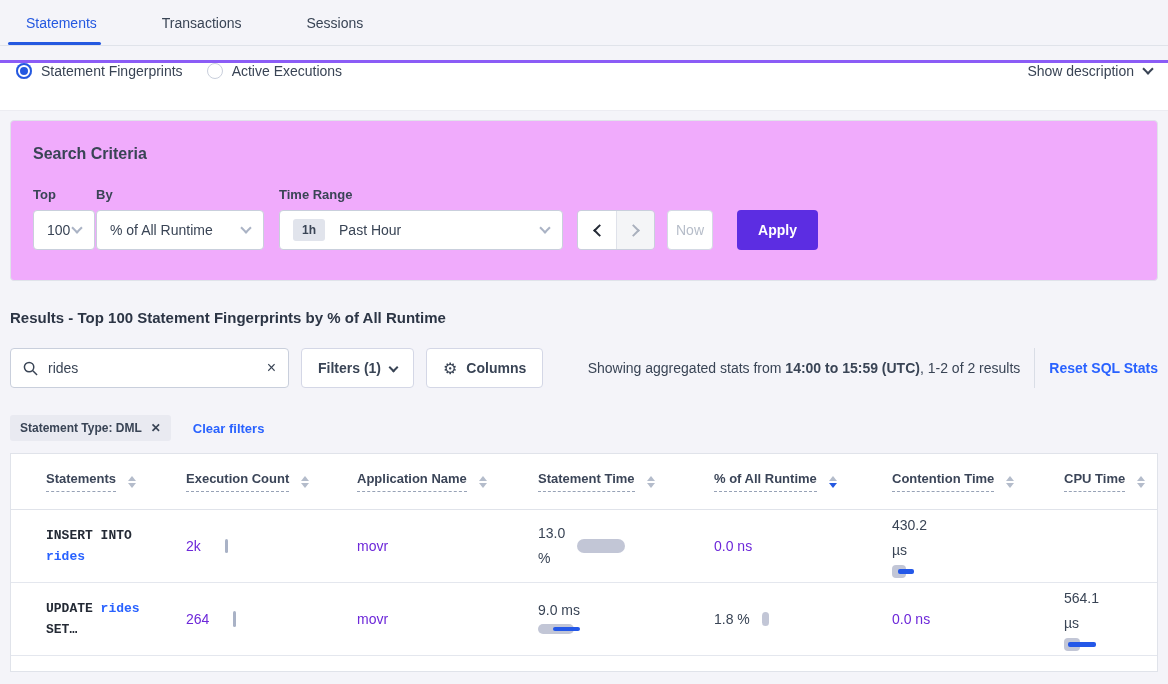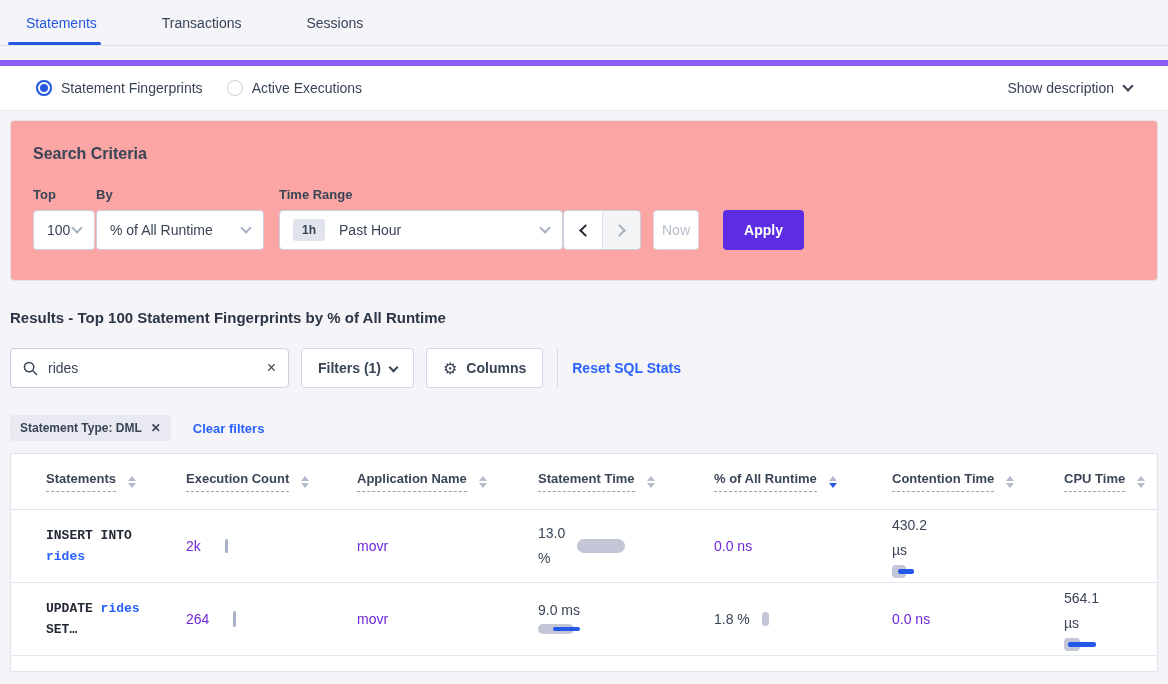--- a/index.html
+++ b/index.html
@@ -9,38 +9,38 @@
     background: #f4f4f9;
     color: #394455;
     overflow: hidden;
   }
   
   .tabbar { height:46px; border-bottom:1px solid #e0e3ea; display:flex; align-items:stretch; padding:0 26px; gap:65px; }
   .tab { font-size:14px; display:flex; align-items:center; position:relative; cursor:pointer; color:#394455; }
   .tab.active { color:#2458e0; }
   .tab.active::after { content:""; position:absolute; left:-18px; right:-4px; bottom:0; height:3px; background:#2458e0; border-radius:2px; }
   
-  .togglebar { margin-top:14px; background:#fff; height:51px; display:flex; align-items:center; padding:0 36px; border-top:6px solid #8b5cf6; border-bottom:1px solid #ececf2; }
+  .togglebar { margin-top:14px; background:#fff; height:51px; display:flex; align-items:flex-start; padding:0 16px; border-top:3px solid #8b5cf6; border-bottom:1px solid #ececf2; }
   .radio-opt { display:flex; align-items:center; gap:9px; margin-right:24px; font-size:14px; cursor:pointer; }
   .radio { width:16px; height:16px; border-radius:50%; flex:0 0 auto; }
   .radio.on { background:#2458e0; box-shadow: inset 0 0 0 2px #2458e0, inset 0 0 0 4px #fff; }
   .radio.off { background:#fff; border:1px solid #c9cfdc; }
   .show-desc { margin-left:auto; display:flex; align-items:center; gap:10px; font-size:14px; cursor:pointer; }
   .chev { width:8px; height:8px; border-right:2px solid #394455; border-bottom:2px solid #394455; transform:rotate(45deg); margin-top:-4px; }
   .chev.lite { border-color:#aab3c5; }
   
-  .card { margin:9px 10px 0; background:#fca5a5; border:1px solid #e0e3ea; border-radius:4px; padding:24px 22px 30px; }
+  .card { margin:9px 10px 0; background:#f0abfc; border:1px solid #e0e3ea; border-radius:4px; padding:24px 22px 30px; }
   .card h2 { font-size:16px; font-weight:bold; color:#394455; margin-bottom:24px; }
   .fields { display:flex; align-items:flex-end; }
   .field { display:flex; flex-direction:column; }
   .field label { font-size:13px; font-weight:bold; margin-bottom:8px; color:#394455; }
   .select { height:40px; border:1px solid #c9cfdc; border-radius:4px; background:#fff; display:flex; align-items:center; justify-content:space-between; padding:0 13px; font-size:14px; cursor:pointer; }
   .sel-top { width:62px; margin-right:1px; }
   .sel-by { width:168px; margin-right:15px; }
-  .sel-range { width:284px; }
+  .sel-range { width:284px; margin-right:14px; }
   .range-left { display:flex; align-items:center; gap:14px; }
   .badge-1h { background:#e1e4ec; border-radius:3px; padding:4px 9px; font-size:12px; font-weight:bold; }
   .arrow-group { display:flex; height:40px; margin-right:12px; border:1px solid #c9cfdc; border-radius:4px; overflow:hidden; }
   .arrow-btn { width:38px; display:flex; align-items:center; justify-content:center; background:#fff; cursor:pointer; }
   .arrow-btn.disabled { background:#f4f5f7; border-left:1px solid #dfe2ea; cursor:default; }
   .ang { width:9px; height:9px; border-right:2.5px solid #242a35; border-bottom:2.5px solid #242a35; }
   .ang.left { transform:rotate(135deg); margin-left:4px; }
   .ang.right { transform:rotate(-45deg); margin-right:4px; border-color:#a9b0bd; }
   .now-btn { height:40px; width:46px; border:1px solid #d4d9e4; border-radius:4px; background:#fff; color:#b6bdc9; font-size:14px; margin-right:24px; display:flex; align-items:center; justify-content:center; cursor:pointer; }
   .apply-btn { height:40px; width:81px; border:none; border-radius:4px; background:#5c2de2; color:#fff; font-size:14px; font-weight:bold; display:flex; align-items:center; justify-content:center; cursor:pointer; }
@@ -167,20 +167,21 @@
     <span class="clear-x">×</span>
   </div>
   <div class="btn">
     <span>Filters (1)</span>
     <span class="chev" style="margin-top:-2px;border-width:0 2px 2px 0;border-style:solid;border-color:#394455;width:7px;height:7px;"></span>
   </div>
   <div class="btn">
     <span class="gear">⚙</span>
     <span>Columns</span>
   </div>
+  <div class="stats"><span>Showing aggregated stats from </span><b>14:00 to 15:59 (UTC)</b><span>, 1-2 of 2 results</span></div>
   <div class="vdiv"></div>
   <span class="link">Reset SQL Stats</span>
 </div>
 
 <div class="chiprow">
   <div class="chip">
     <span>Statement Type: DML</span>
     <span class="x">✕</span>
   </div>
   <span class="link clear-filters">Clear filters</span>

